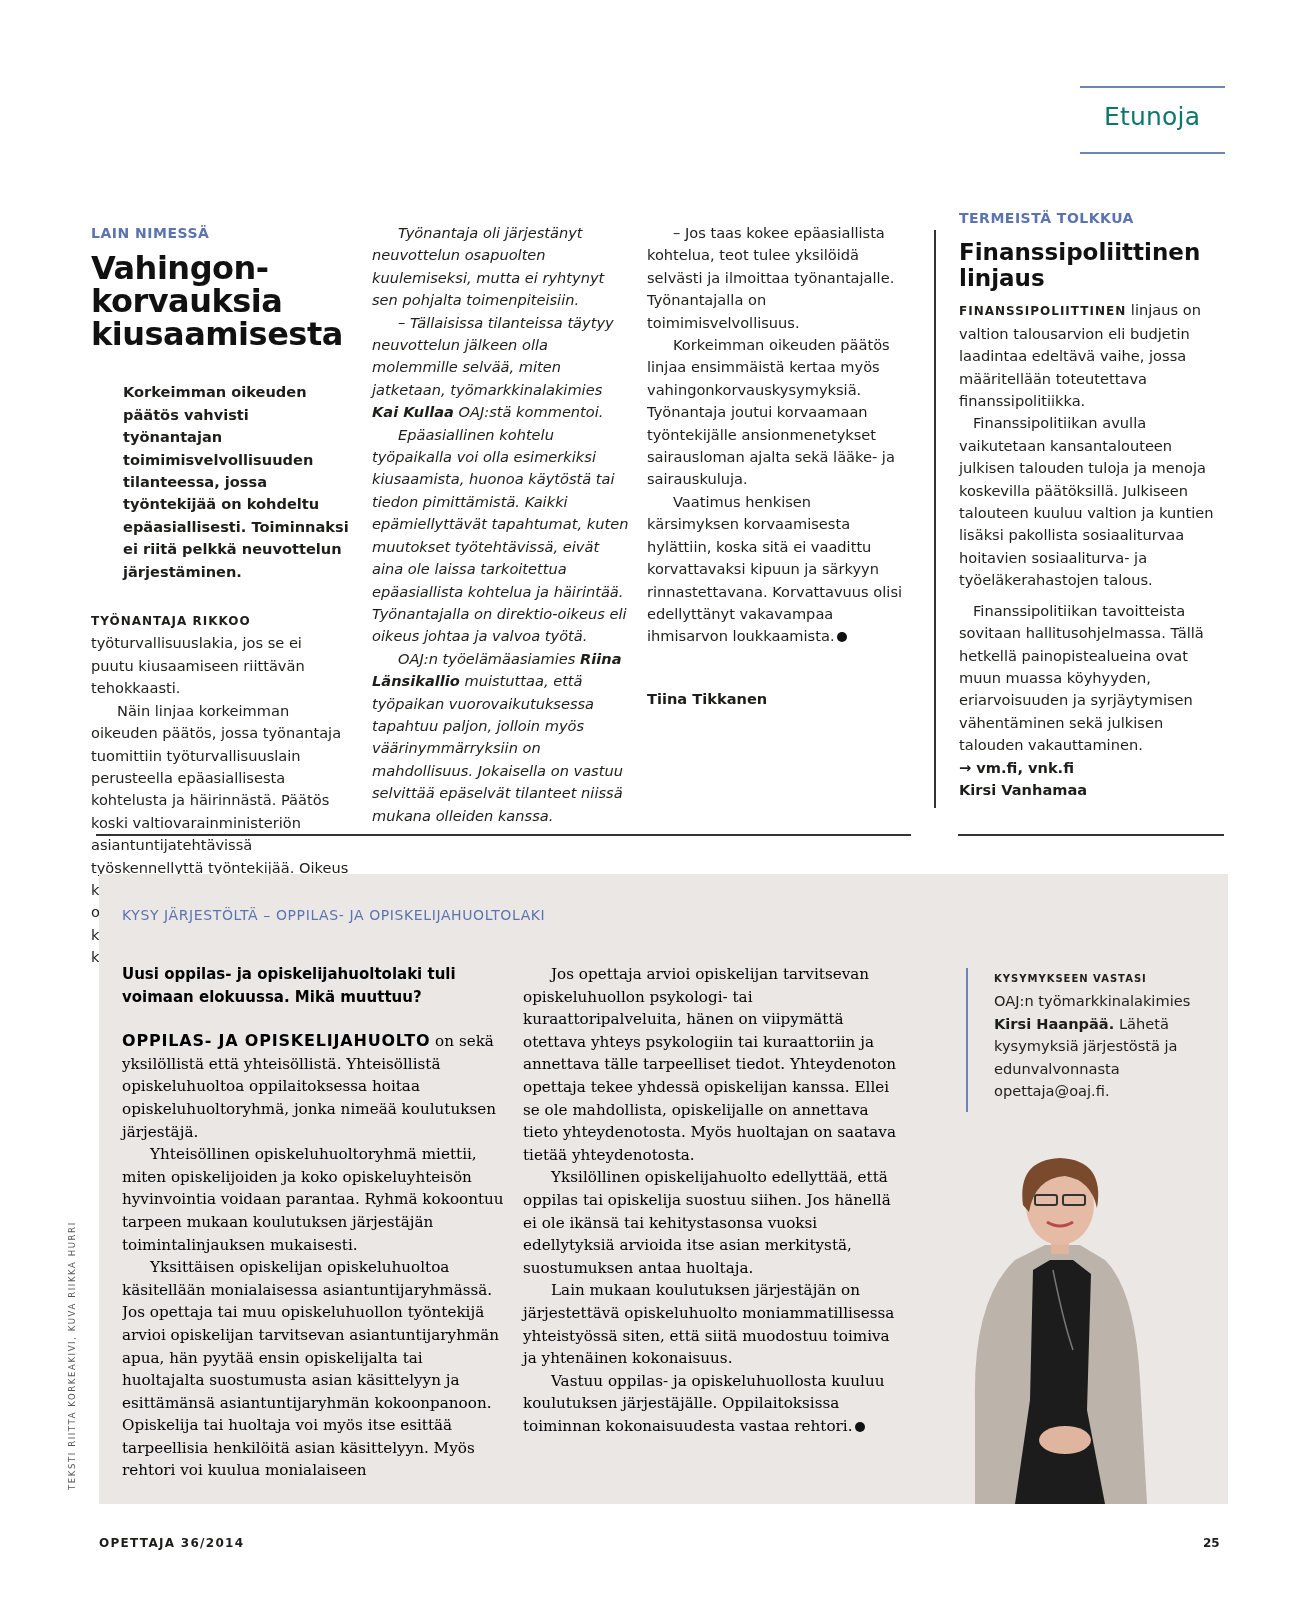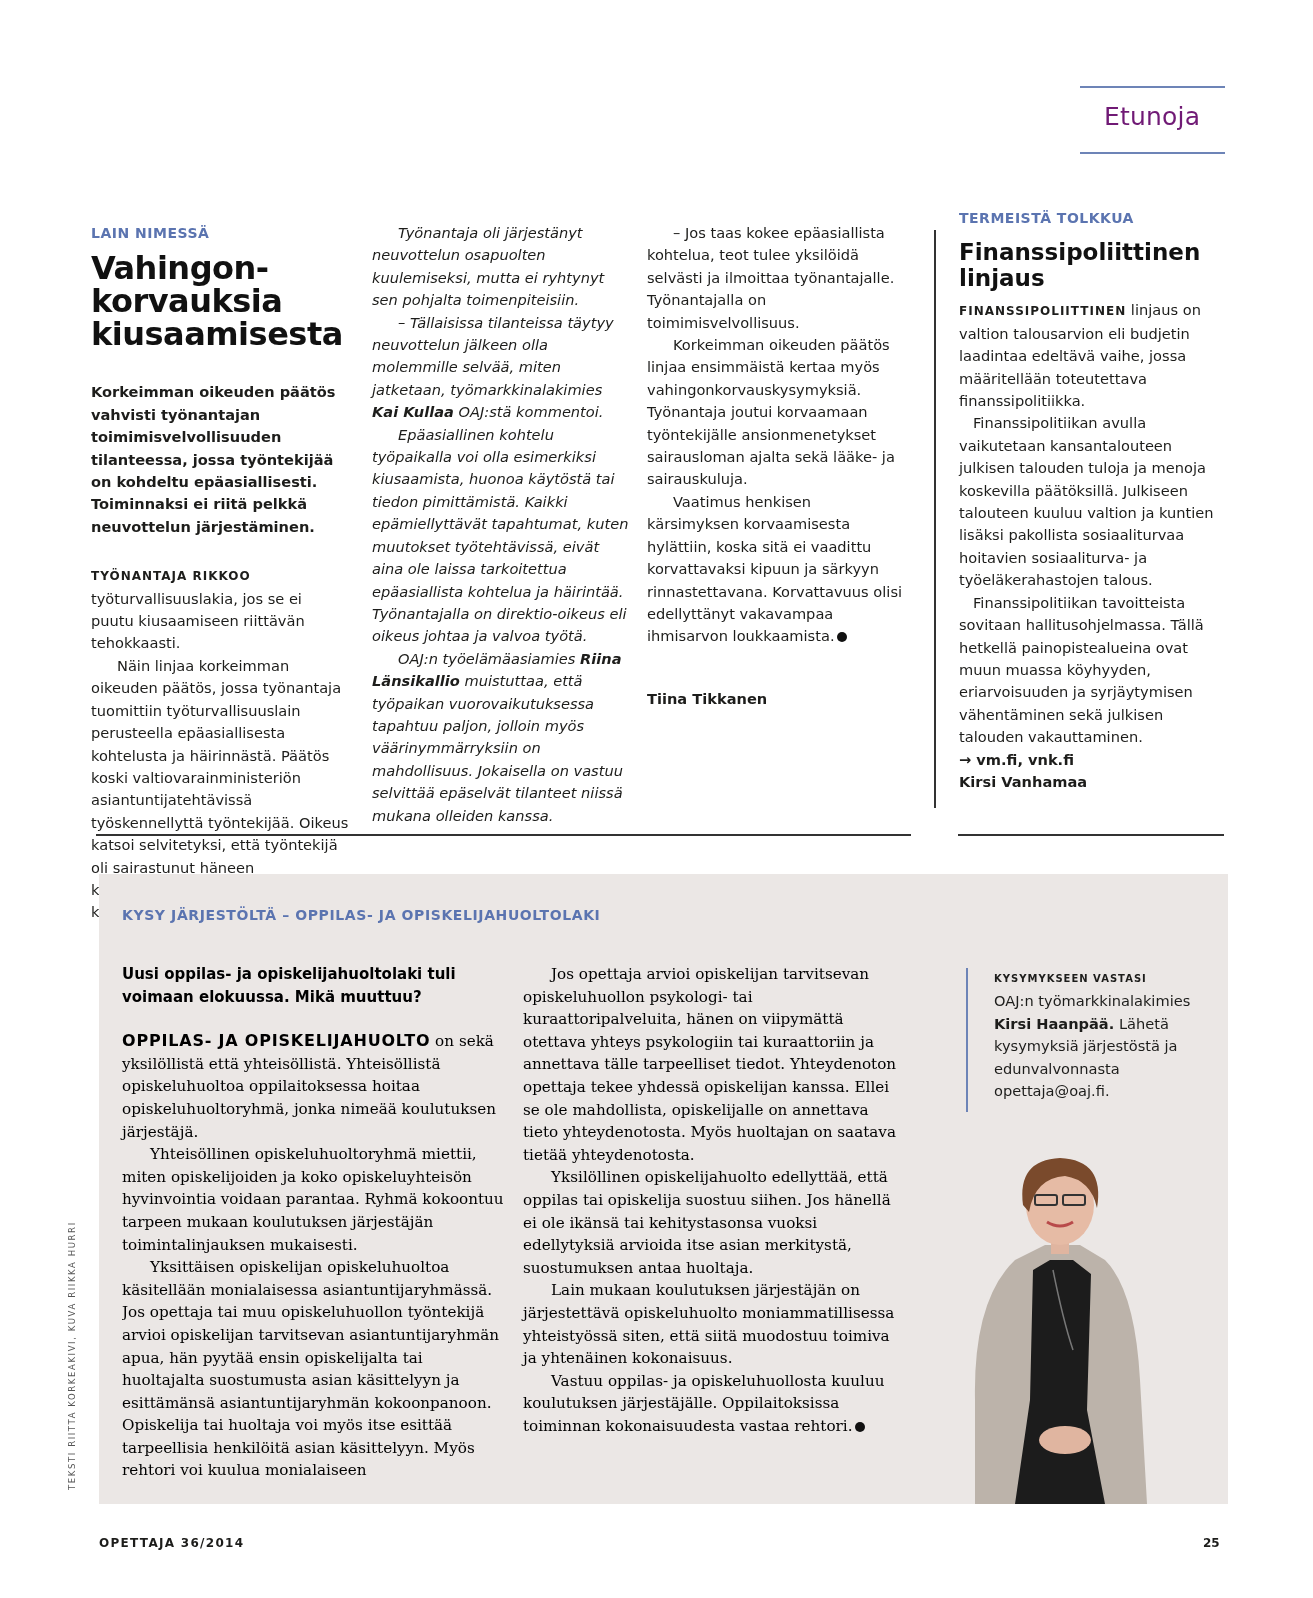--- a/index.html
+++ b/index.html
@@ -2,38 +2,38 @@
 <html><head>
 <meta charset="utf-8">
 <style>
   html, body { margin: 0; padding: 0; background: #ffffff; }
   body { width: 1313px; height: 1598px; position: relative; overflow: hidden; color: #1d1d1b; }
 
   
   .section-head { position: absolute; left: 1080px; top: 86px; width: 145px; height: 64px;
     border-top: 2px solid #6d84b7; border-bottom: 2px solid #6d84b7; }
   .section-head span { position: absolute; left: 24px; top: 14px; font-family: "DejaVu Sans", sans-serif;
-    font-size: 25px; color: #701a75; letter-spacing: 0.2px; }
+    font-size: 25px; color: #0f766e; letter-spacing: 0.2px; }
 
   
   .kicker { font-family: "DejaVu Sans", sans-serif; font-weight: bold; color: #5b74b0; font-size: 14px; letter-spacing: 0.5px; }
   .col { position: absolute; font-family: "DejaVu Sans", sans-serif; font-size: 14.6px; line-height: 22.4px; color: #1d1d1b; }
   .col p { margin: 0; }
   .col p.ind { text-indent: 26px; }
   .smallcaps { font-weight: bold; letter-spacing: 1px; font-size: 12px; }
   .headline { font-family: "DejaVu Sans", sans-serif; font-weight: bold; font-size: 32px; line-height: 33px; color: #111; margin: 10px 0 0 0; letter-spacing: -0.5px; }
   .lead { font-family: "DejaVu Sans", sans-serif; font-weight: bold; font-size: 14.6px; line-height: 22.4px; color: #1d1d1b; }
   .byline { font-weight: bold; }
 
   .rule-h { position: absolute; height: 2px; background: #333; }
   .rule-v { position: absolute; width: 2px; background: #333; }
 
   
   .box { position: absolute; left: 99px; top: 874px; width: 1129px; height: 630px; background: #ebe7e5; }
-  .box-kicker { position: absolute; left: 122px; top: 907px; font-family: "DejaVu Sans", sans-serif; font-weight: bold; color: #5b74b0; font-size: 14px; letter-spacing: 0.6px; }
+  .box-kicker { position: absolute; left: 122px; top: 907px; font-family: "DejaVu Sans", sans-serif; font-weight: normal; color: #5b74b0; font-size: 14px; letter-spacing: 0.6px; }
   .box-col { position: absolute; font-family: "DejaVu Serif", serif; font-size: 15.2px; line-height: 22.6px; color: #000000; }
   .box-col p { margin: 0; }
   .box-col p.ind { text-indent: 28px; }
   .question { font-family: "DejaVu Sans", sans-serif; font-weight: bold; font-size: 15px; line-height: 22.6px; margin-bottom: 22px !important; }
   .box-sc { font-family: "DejaVu Sans", sans-serif; font-weight: bold; font-size: 16px; letter-spacing: 0.8px; }
 
   .answerer { position: absolute; left: 994px; top: 968px; width: 200px; font-family: "DejaVu Sans", sans-serif; font-size: 14.6px; line-height: 22.4px; color: #1d1d1b; }
   .answerer .sc { font-weight: bold; font-size: 10px; letter-spacing: 1px; display: block; }
   .answerer-rule { position: absolute; left: 966px; top: 968px; width: 2px; height: 144px; background: #6d84b7; }
 
@@ -53,21 +53,21 @@
   <span>Etunoja</span>
 </div>
 
 <div class="col" style="left:91px; top:222px; width:258px;">
   <div class="kicker">LAIN NIMESSÄ</div>
   <h1 class="headline" style="margin-top:8px;">
     <span>Vahingon-</span><br>
     <span>korvauksia</span><br>
     <span>kiusaamisesta</span>
   </h1>
-  <p class="lead" style="margin-top:30px;">Korkeimman oikeuden päätös vahvisti työnantajan toimimisvelvollisuuden tilanteessa, jossa työntekijää on kohdeltu epäasiallisesti. Toiminnaksi ei riitä pelkkä neuvottelun järjestäminen.</p>
+  <p class="lead" style="margin-top:30px;margin-left:32px;">Korkeimman oikeuden päätös vahvisti työnantajan toimimisvelvollisuuden tilanteessa, jossa työntekijää on kohdeltu epäasiallisesti. Toiminnaksi ei riitä pelkkä neuvottelun järjestäminen.</p>
   <p style="margin-top:26px;"><span class="smallcaps">TYÖNANTAJA RIKKOO</span><span> työturvallisuuslakia, jos se ei puutu kiusaamiseen riittävän tehokkaasti.</span></p>
   <p class="ind">Näin linjaa korkeimman oikeuden päätös, jossa työnantaja tuomittiin työturvallisuuslain perusteella epäasiallisesta kohtelusta ja häirinnästä. Päätös koski valtiovarainministeriön asiantuntijatehtävissä työskennellyttä työntekijää. Oikeus katsoi selvitetyksi, että työntekijä oli sairastunut häneen kohdistuneen epäasiallisen kohtelun vuoksi.</p>
 </div>
 
 <div class="col" style="left:372px; top:222px; width:258px;font-style:italic;">
   <p class="ind">Työnantaja oli järjestänyt neuvottelun osapuolten kuulemiseksi, mutta ei ryhtynyt sen pohjalta toimenpiteisiin.</p>
   <p class="ind"><span>– Tällaisissa tilanteissa täytyy neuvottelun jälkeen olla molemmille selvää, miten jatketaan, työmarkkinalakimies </span><b>Kai Kullaa</b><span> OAJ:stä kommentoi.</span></p>
   <p class="ind">Epäasiallinen kohtelu työpaikalla voi olla esimerkiksi kiusaamista, huonoa käytöstä tai tiedon pimittämistä. Kaikki epämiellyttävät tapahtumat, kuten muutokset työtehtävissä, eivät aina ole laissa tarkoitettua epäasiallista kohtelua ja häirintää. Työnantajalla on direktio-oikeus eli oikeus johtaa ja valvoa työtä.</p>
   <p class="ind"><span>OAJ:n työelämäasiamies </span><b>Riina Länsikallio</b><span> muistuttaa, että työpaikan vuorovaikutuksessa tapahtuu paljon, jolloin myös väärinymmärryksiin on mahdollisuus. Jokaisella on vastuu selvittää epäselvät tilanteet niissä mukana olleiden kanssa.</span></p>
 </div>
@@ -82,21 +82,21 @@
 <div class="rule-v" style="left:934px; top:230px; height:578px;"></div>
 
 <div class="col" style="left:959px; top:207px; width:268px;">
   <div class="kicker">TERMEISTÄ TOLKKUA</div>
   <h2 class="headline" style="font-size:23px; line-height:26px; margin-top:10px; letter-spacing:0;">
     <span>Finanssipoliittinen</span><br>
     <span>linjaus</span>
   </h2>
   <p style="margin-top:8px;"><span class="smallcaps">FINANSSIPOLIITTINEN</span><span> linjaus on valtion talousarvion eli budjetin laadintaa edeltävä vaihe, jossa määritellään toteutettava finanssipolitiikka.</span></p>
   <p style="text-indent:14px;">Finanssipolitiikan avulla vaikutetaan kansantalouteen julkisen talouden tuloja ja menoja koskevilla päätöksillä. Julkiseen talouteen kuuluu valtion ja kuntien lisäksi pakollista sosiaaliturvaa hoitavien sosiaaliturva- ja työeläkerahastojen talous.</p>
-  <p style="text-indent:14px;">Finanssipolitiikan tavoitteista sovitaan hallitusohjelmassa. Tällä hetkellä painopistealueina ovat muun muassa köyhyyden, eriarvoisuuden ja syrjäytymisen vähentäminen sekä julkisen talouden vakauttaminen.</p>
+  <p style="text-indent:14px;margin-top:8px;">Finanssipolitiikan tavoitteista sovitaan hallitusohjelmassa. Tällä hetkellä painopistealueina ovat muun muassa köyhyyden, eriarvoisuuden ja syrjäytymisen vähentäminen sekä julkisen talouden vakauttaminen.</p>
   <p class="byline">→ vm.fi, vnk.fi</p>
   <p class="byline">Kirsi Vanhamaa</p>
 </div>
 
 <div class="rule-h" style="left:96px; top:834px; width:815px;"></div>
 <div class="rule-h" style="left:958px; top:834px; width:266px;"></div>
 
 <div class="box"></div>
 <div class="box-kicker">KYSY JÄRJESTÖLTÄ – OPPILAS- JA OPISKELIJAHUOLTOLAKI</div>
 

